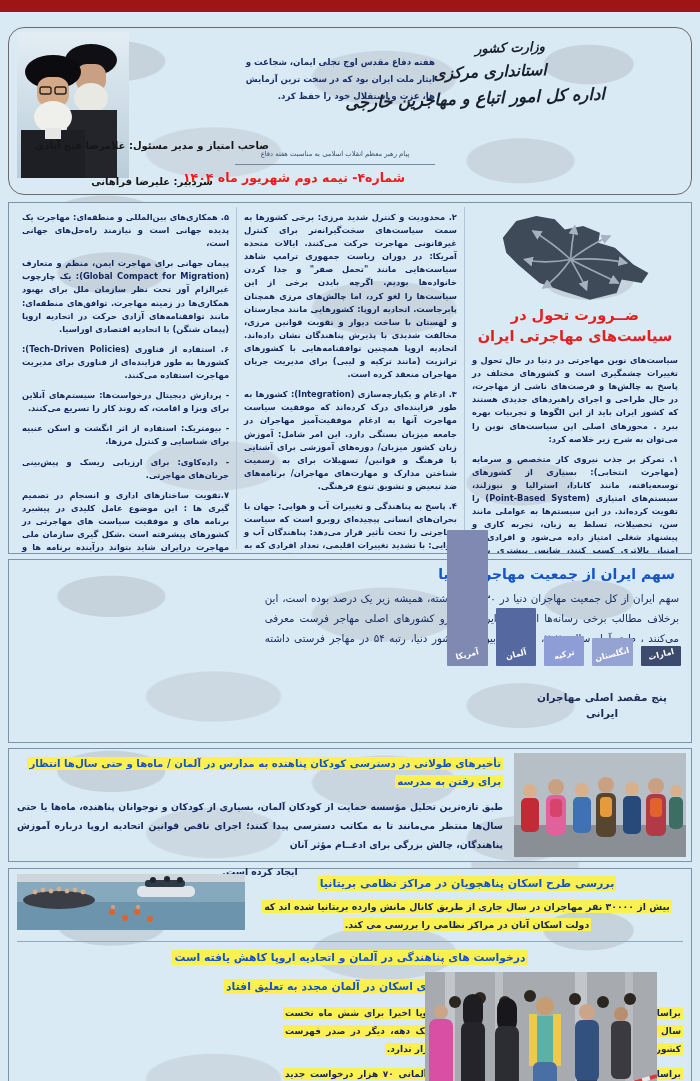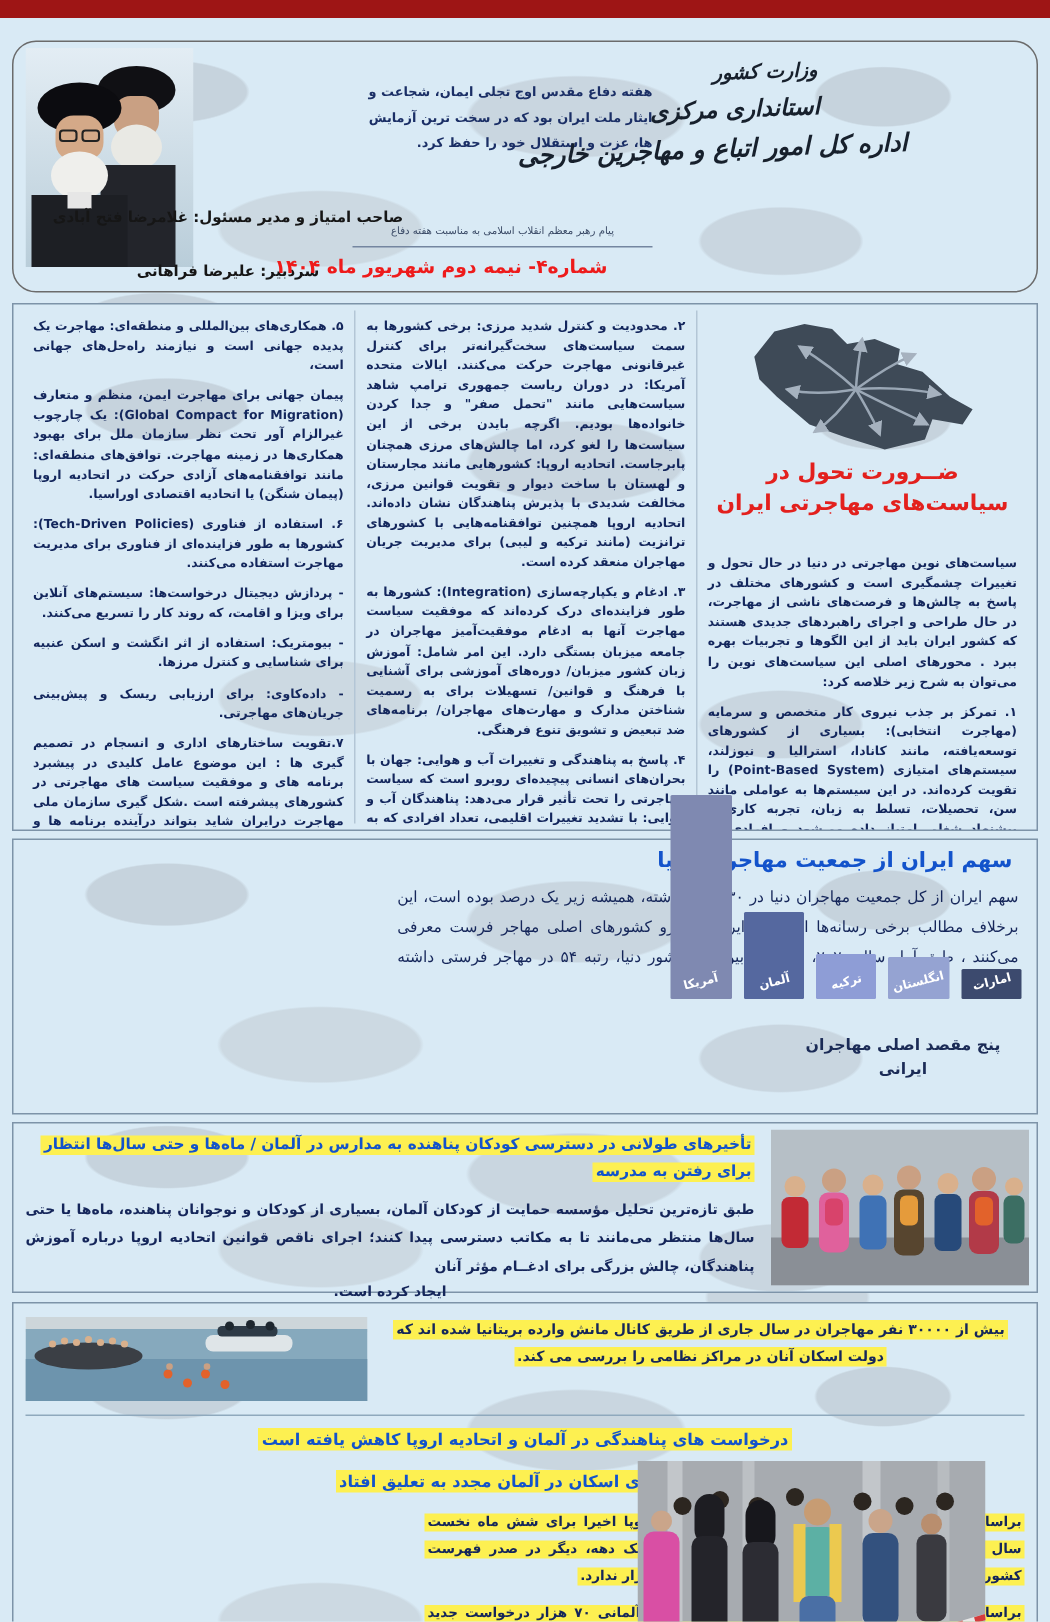--- a/index.html
+++ b/index.html
@@ -60,21 +60,21 @@
     display:flex; padding:4px 6px; overflow:hidden;
   }
   .col{ padding:4px 7px 0; font-size:8.3px; font-weight:bold; color:#13265c;
         text-align:justify; line-height:1.58; }
   .col p{ margin-bottom:7px; }
   .article-box .col:not(:last-child){ border-left:1px solid #b3c6d6; }
   .col-r{ width:33%; } .col-m{ width:34%; } .col-l{ width:33%; }
   .iran-map{ display:block; width:92%; height:92px; margin:0 auto 2px; }
   .lead-title{
     text-align:center; color:#e3201d; font-size:14.5px; font-weight:bold;
-    line-height:1.45; margin-bottom:22px;
+    line-height:1.45; margin-bottom:7px;
   }
 
   
   .chart-box{
     margin:5px 8px 0; height:184px; border:1px solid #7d93a8;
     display:flex; padding:4px 8px;flex-direction:column;
   }
   .share-text{ width:64%; padding-right:4px; }
   .share-heading{ color:#1353cb; font-size:14px; font-weight:bold; text-align:right; margin:2px 4px 7px 0; }
   .share-body{ font-size:10.3px; font-weight:normal; color:#15265a; line-height:1.92; text-align:justify; padding-left:8px;}
@@ -96,21 +96,21 @@
   
   .school-box{
     margin:5px 8px 0; height:114px; border:1px solid #7d93a8;
     position:relative; padding:6px 8px;
   }
   .school-img{ position:absolute; right:5px; top:4px; width:172px; height:104px; }
   .school-content{ margin-right:180px; }
   .hl{ background:#fdf051; box-decoration-break:clone; -webkit-box-decoration-break:clone; padding:1px 2px; }
   .school-headline{ font-size:10.2px; font-weight:bold; color:#1353cb; line-height:1.8; text-align:right; }
   .school-body{ margin-top:5px; font-size:9.3px; color:#15265a; font-weight:bold; line-height:2.05; text-align:justify; }
-  .school-last{ text-align:center; margin-top:2px; font-size:9.3px; color:#15265a; font-weight:bold; }
+  .school-last{ text-align:center; margin-top:12px; font-size:9.3px; color:#15265a; font-weight:bold; }
 
   
   .bg-box{
     margin:6px 8px 10px; min-height:238px; border:1px solid #7d93a8; padding:5px 8px;
   }
   .brit{ position:relative; min-height:58px; }
   .sea-img{ position:absolute; left:0; top:0; width:228px; height:56px; }
   .brit-content{ margin-left:234px; text-align:center; }
   .brit-heading{ font-size:11px; font-weight:bold; color:#1353cb; line-height:1.8; }
   .brit-body{ margin-top:4px; font-size:9.4px; font-weight:bold; color:#15265a; line-height:1.95; }
@@ -298,20 +298,23 @@
       <g fill="#e2622b">
         <circle cx="95" cy="38" r="3"></circle>
           <circle cx="108" cy="44" r="3"></circle>
           <circle cx="120" cy="38" r="3"></circle>
           <circle cx="133" cy="45" r="3"></circle>
       </g>
       <circle cx="96" cy="33" r="2.2" fill="#caa083"></circle>
         <circle cx="121" cy="33" r="2.2" fill="#caa083"></circle>
     </svg>
     <div class="brit-content">
+      <div class="brit-heading">
+        <span class="hl">بررسی طرح اسکان پناهجویان در مراکز نظامی بریتانیا</span>
+      </div>
       <div class="brit-body">
         <span class="hl">بیش از ۳۰۰۰۰ نفر مهاجران  در سال جاری از طریق کانال مانش وارده بریتانیا شده اند که دولت اسکان آنان در مراکز نظامی را بررسی می کند.</span>
       </div>
     </div>
   </div>
 
   <div class="divider"></div>
 
   <div class="germ">
     <svg class="crowd-img" viewBox="0 0 232 150" aria-hidden="true">

